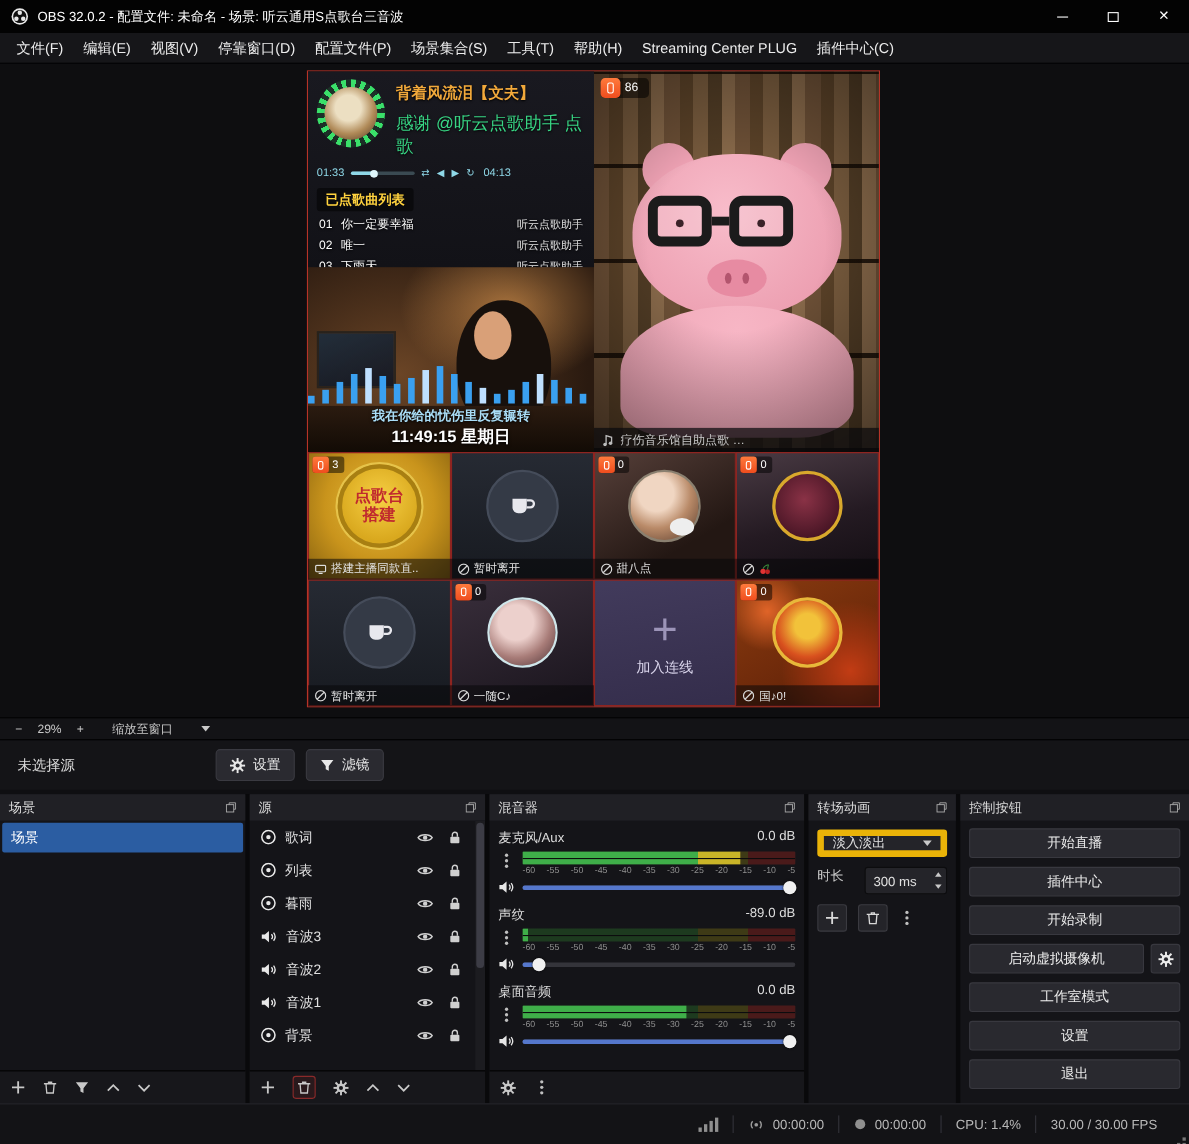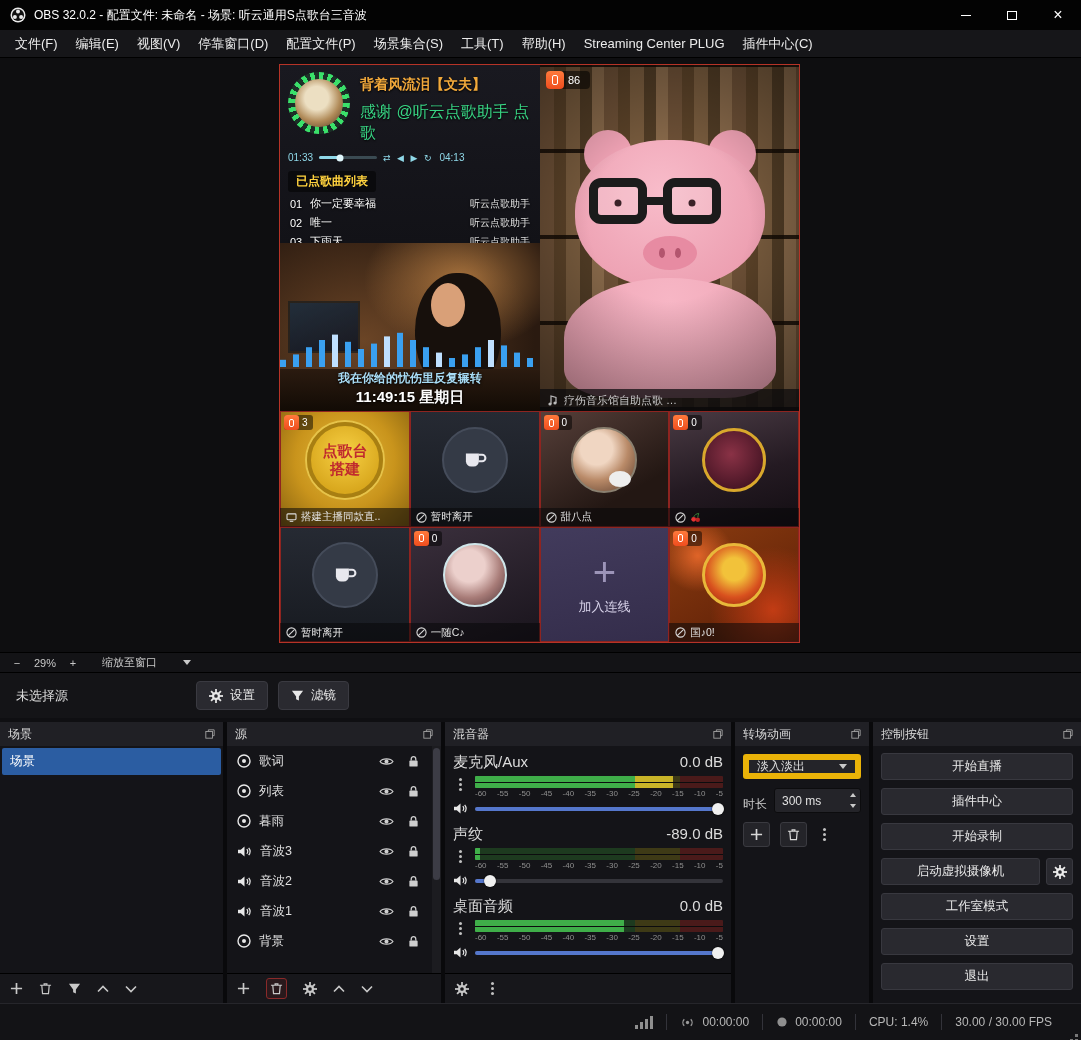--- a/index.html
+++ b/index.html
@@ -133,39 +133,39 @@
 .scene-item{margin:2px;height:27px;background:#2b5da2;color:#fff;display:flex;align-items:center;padding:0 8px;border-radius:2px;font-size:12.5px;cursor:pointer;}
 .src-row{height:30px;display:flex;align-items:center;gap:8px;padding:0 22px 0 10px;color:#e0e0e0;font-size:12.5px;cursor:pointer;}
 .src-label{flex:1;}
 .src-ic{color:#e8e8e8;display:flex;}
 .row-ic{color:#cfcfcf;display:flex;cursor:pointer;margin-left:6px;}
 .scrollbar{position:absolute;right:0;top:0;bottom:0;width:9px;background:#1c1c20;cursor:pointer;}
 .scrollbar .thumb{position:absolute;left:1px;right:1px;top:2px;height:58%;background:#3c3c45;border-radius:4px;}
 
 
 .mx-ch{padding:7px 8px 3px 8px;}
-.mx-head{display:flex;justify-content:space-between;color:#dcdcdc;font-size:15px;}
+.mx-head{display:flex;justify-content:space-between;color:#dcdcdc;font-size:12px;}
 .mx-mid{display:grid;grid-template-columns:16px 1fr;column-gap:6px;margin-top:4px;align-items:start;}
 .mx-dots{display:flex;align-items:center;justify-content:center;height:24px;}
 .meter{position:relative;height:12px;border-radius:1px;background:linear-gradient(90deg,#1d3a1f 0 160px,#3e3a16 160px 205px,#4a1a1a 205px 100%);overflow:hidden;}
 .meter::after{content:"";position:absolute;left:0;right:0;top:5.5px;height:1px;background:#0c0c0e;}
 .meter-fill{position:absolute;left:0;top:0;bottom:0;background:linear-gradient(90deg,#3fae49 0 160px,#c9b428 160px 205px,#cc4433 205px 248px);}
 .mx-scale{display:flex;justify-content:space-between;font-size:8px;color:#8f8f8f;margin-top:1px;}
 .mx-sliderrow{display:grid;grid-template-columns:16px 1fr;column-gap:6px;align-items:center;margin-top:4px;}
 .spk{color:#e6e6e6;display:flex;cursor:pointer;}
 .slider{position:relative;height:4px;background:#34343a;border-radius:2px;cursor:pointer;}
 .slider-fill{position:absolute;left:0;top:0;bottom:0;background:#5577cc;border-radius:2px;}
 .slider-knob{position:absolute;top:50%;transform:translate(-50%,-50%);width:12px;height:12px;border-radius:50%;background:#f0f0f0;box-shadow:0 0 2px #000;}
 .vdots{width:14px;height:16px;display:flex;align-items:center;justify-content:center;color:#c0c0c0;cursor:pointer;}
 .vdots i{width:3px;height:3px;border-radius:50%;background:currentColor;box-shadow:0 -5px 0 currentColor,0 5px 0 currentColor;display:block;}
 
 
 .tr-body{padding:8px;display:flex;flex-direction:column;gap:9px;}
 .select{height:25px;background:#242429;border:6px solid #eab308;border-radius:3px;display:flex;align-items:center;justify-content:space-between;padding:0 8px;font-size:12px;color:#e0e0e0;cursor:pointer;}
-.dur-row{display:flex;align-items:flex-end;gap:7px;}
+.dur-row{display:flex;align-items:flex-start;gap:19px;}
 .dur-label{font-size:12px;color:#c8c8c8;}
 .spin{flex:1;height:25px;background:#242429;border:1px solid #0c0c0e;border-radius:3px;display:flex;align-items:center;justify-content:space-between;padding:0 4px 0 7px;font-size:12px;color:#e0e0e0;}
 .spin-btns{display:flex;flex-direction:column;gap:3px;align-items:center;cursor:pointer;}
 .tr-actions{display:flex;align-items:center;gap:10px;}
 .sq-btn{width:27px;height:25px;background:#242429;border:1px solid #3a3a40;border-radius:3px;display:flex;align-items:center;justify-content:center;color:#d8d8d8;cursor:pointer;}
 
 
 .ctl-body{padding:7px 8px;display:flex;flex-direction:column;gap:8px;}
 .ctl-btn{height:27px;background:#29292f;border:1px solid #38383f;border-radius:3px;display:flex;align-items:center;justify-content:center;font-size:12.5px;color:#ececec;cursor:pointer;width:100%;}
 .vcam-row{display:flex;gap:6px;}

